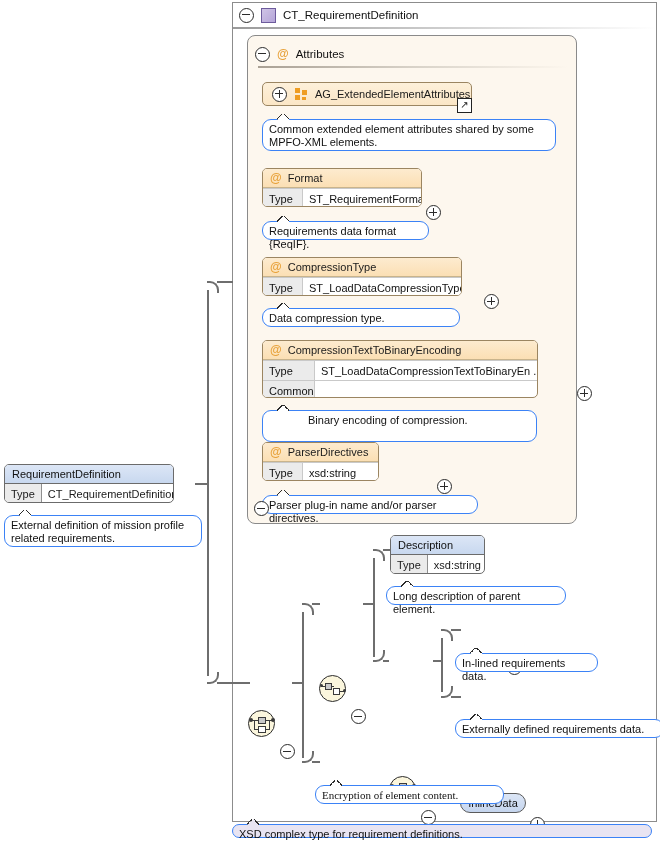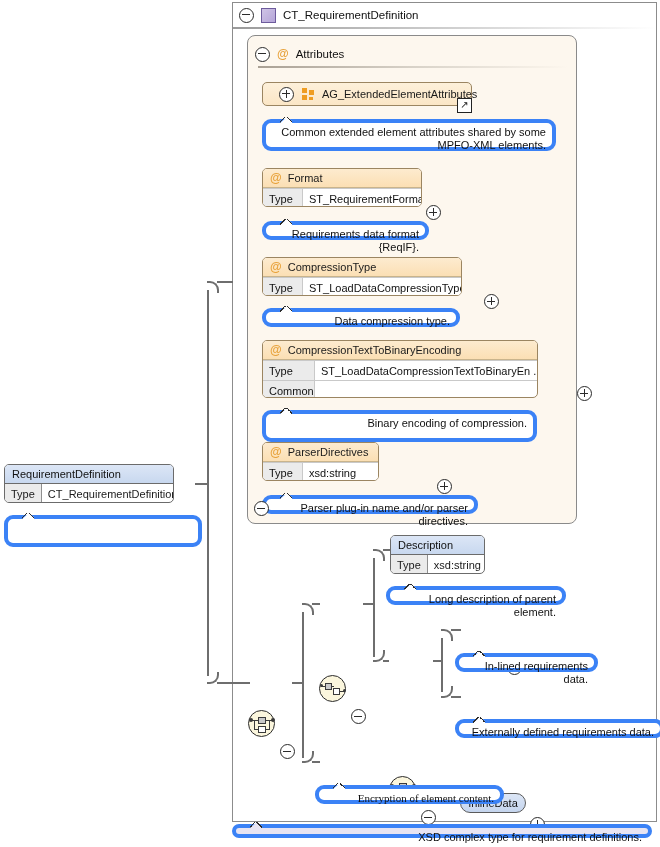--- a/index.html
+++ b/index.html
@@ -54,21 +54,21 @@
   .abox .arow{display:flex;height:19px;align-items:stretch;border-top:1px solid #c9c9c9;}
   .abox .arow:first-of-type{border-top:none;}
   .abox .k{background:#ebebeb;border-right:1px solid #c9c9c9;
     display:flex;align-items:center;padding:0 6px;box-sizing:border-box;color:#111;}
   .abox .v{display:flex;align-items:center;padding:0 6px;box-sizing:border-box;
     background:#fff;color:#111;white-space:nowrap;overflow:hidden;flex:1;}
 
   
   .agbox{border:1px solid #9b8561;border-radius:5px;box-sizing:border-box;
     background:linear-gradient(to bottom,#fdf0da,#fbe6c6);
-    display:flex;align-items:center;gap:8px;padding:0 16px;position:relative;}
+    display:flex;align-items:center;gap:8px;padding:0 9px;position:relative;}
   .ag-icon{width:12px;height:12px;position:relative;flex:0 0 auto;}
   .ag-icon i{position:absolute;background:#ef9d22;display:block;}
   .ag-icon i:nth-child(1){left:0;top:0;width:5px;height:5px;}
   .ag-icon i:nth-child(2){left:7px;top:2px;width:5px;height:5px;}
   .ag-icon i:nth-child(3){left:0;top:7px;width:5px;height:5px;}
   .ag-icon i:nth-child(4){left:7px;top:9px;width:4px;height:3px;}
   .ext-badge{position:absolute;right:-1px;bottom:-8px;width:13px;height:13px;
     border:1px solid #222;background:#fff;font-size:10px;line-height:11px;
     text-align:center;color:#111;}
 
@@ -83,22 +83,22 @@
     display:flex;align-items:center;padding:0 6px;box-sizing:border-box;}
   .ebox .v{display:flex;align-items:center;padding:0 6px;box-sizing:border-box;flex:1;}
 
   
   .pill{border:1px solid #5b5b5b;border-radius:11px;height:20px;
     background:linear-gradient(to bottom,#dce6f6,#c5d5ee);
     display:flex;align-items:center;justify-content:center;padding:0 11px;
     box-sizing:border-box;position:relative;color:#111;}
 
   
-  .note{border:4px solid #3b82f6;border-radius:9px;background:#fff;
-    box-sizing:border-box;padding:3px 6px;line-height:13px;color:#111;position:absolute;text-align:right;}
+  .note{border:1px solid #3b82f6;border-radius:9px;background:#fff;
+    box-sizing:border-box;padding:3px 6px;line-height:13px;color:#111;position:absolute;}
   .note .beak{position:absolute;top:-6px;width:12px;height:6px;overflow:hidden;}
   .note .beak::before{content:"";position:absolute;left:0;top:0;width:12px;height:6px;
     background:#fff;border-left:1px solid #2b2b2b;border-right:1px solid #2b2b2b;
     clip-path:polygon(50% 0,100% 100%,0 100%);}
   .note .beak::after{content:"";position:absolute;left:0;top:0;width:12px;height:6px;
     background:
       linear-gradient(to bottom right,transparent calc(50% - 1px),#2b2b2b calc(50% - 1px),#2b2b2b 50%,transparent 50%) left/6px 6px no-repeat,
       linear-gradient(to bottom left,transparent calc(50% - 1px),#2b2b2b calc(50% - 1px),#2b2b2b 50%,transparent 50%) right/6px 6px no-repeat;}
   .note.lav{background:#e8e4f2;}
   .note.lav .beak::before{background:#e8e4f2;}
@@ -255,20 +255,21 @@
     <span>RequirementDefinition</span>
   </div>
   <div class="erow">
     <span class="k" style="width:40px;">Type</span>
     <span class="v">CT_RequirementDefinition</span>
   </div>
 </div>
 <span class="circ abs" style="left:182px;top:477px;"></span>
 <div class="note" style="left:4px;top:515px;width:198px;height:32px;">
   <span class="beak" style="left:14px;"></span>
+  <span>External definition of mission profile related requirements.</span>
 </div>
 
 
 <div class="abs ln lnh" style="left:195px;top:483px;width:14px;"></div>
 <div class="abs ln lnv" style="left:207px;top:290px;height:200px;"></div>
 <div class="abs elbow el-tr" style="left:207px;top:281px;width:12px;height:12px;"></div>
 <div class="abs ln lnh" style="left:217px;top:281px;width:16px;"></div>
 <div class="abs elbow el-br" style="left:207px;top:672px;width:12px;height:12px;"></div>
 <div class="abs ln lnv" style="left:207px;top:481px;height:195px;"></div>
 <div class="abs ln lnh" style="left:217px;top:682px;width:33px;"></div>

